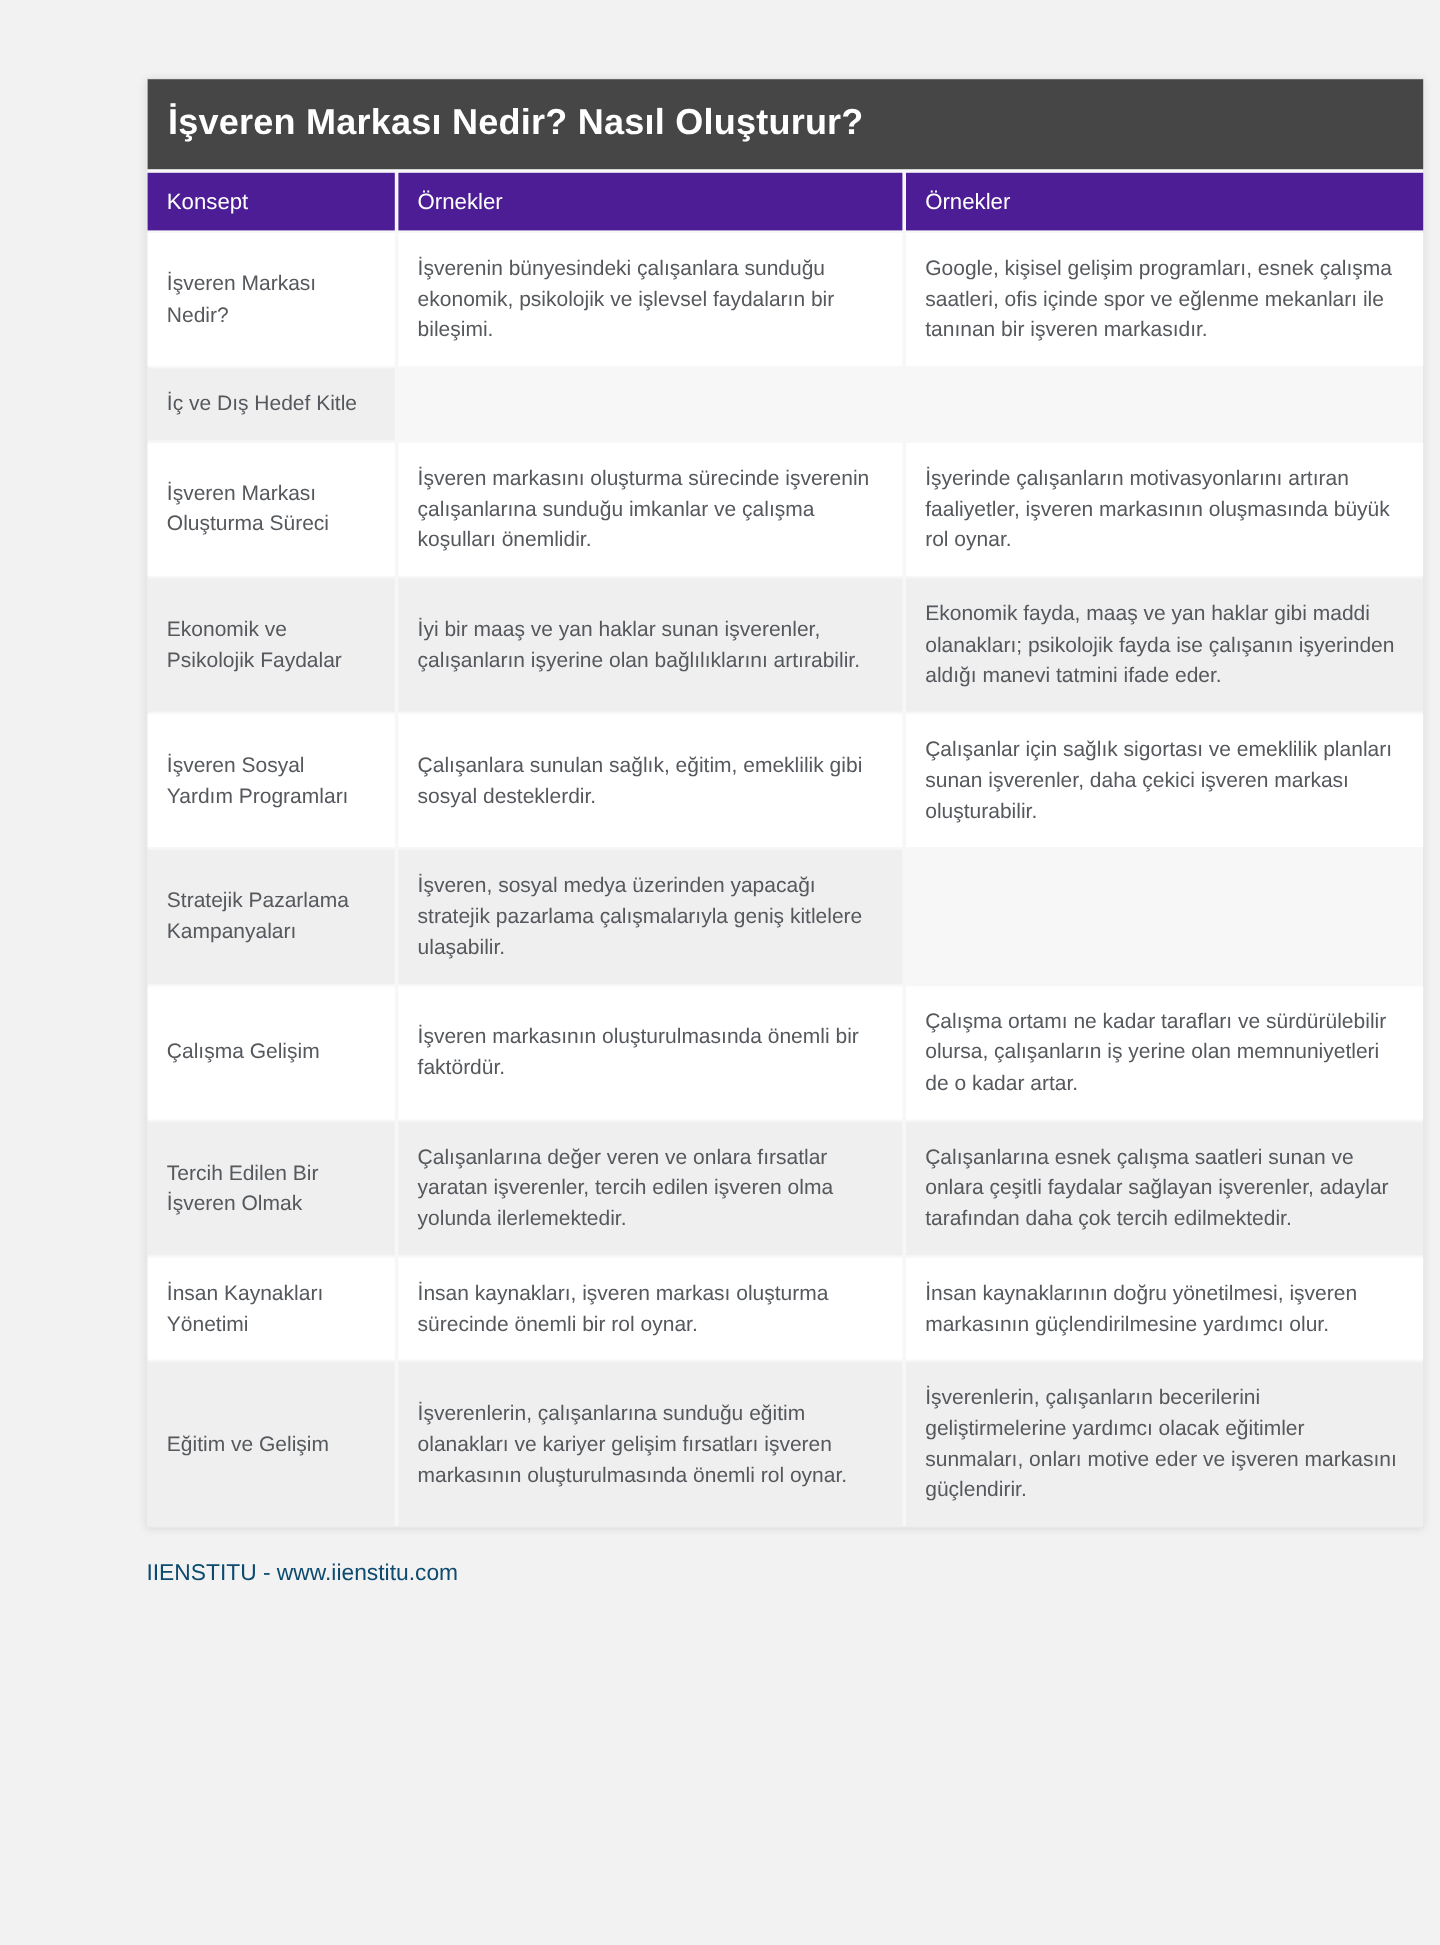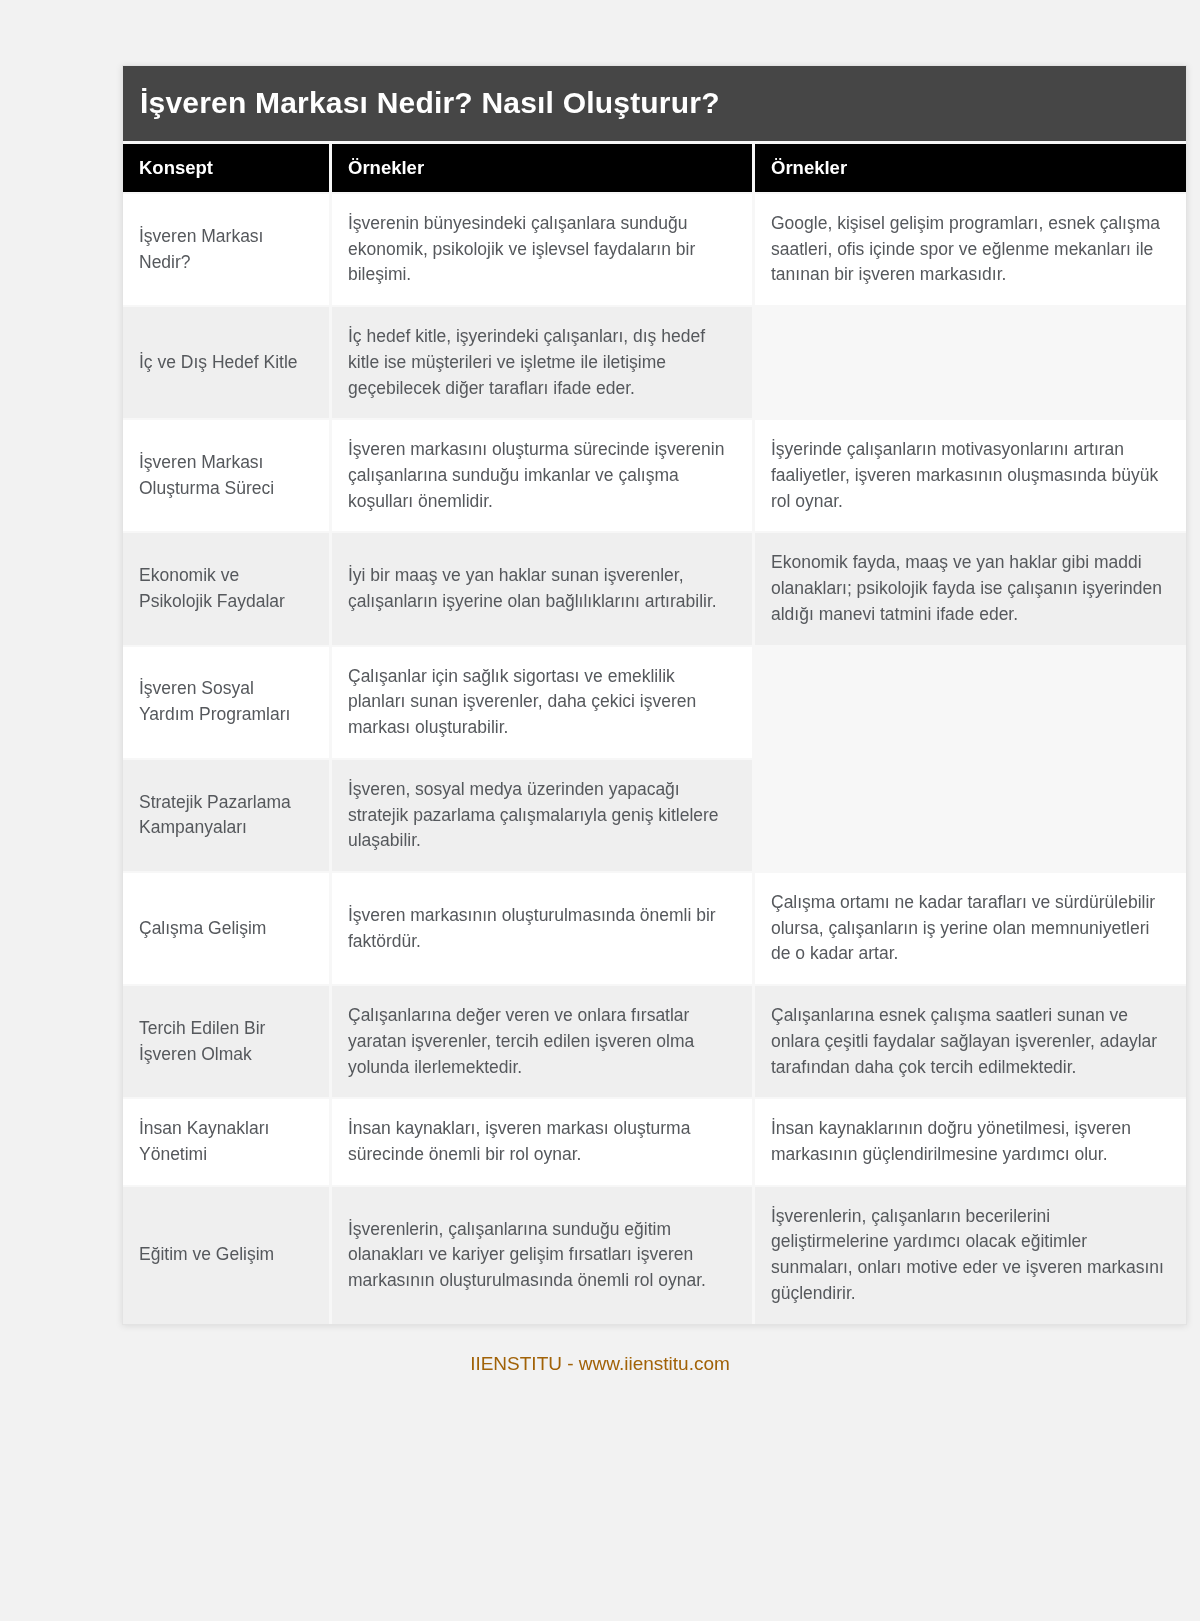--- a/index.html
+++ b/index.html
@@ -29,40 +29,40 @@
     padding: 20px 17px 21px 17px;
     letter-spacing: 0.2px;
   }
   .grid-row {
     display: grid;
     grid-template-columns: 206px 420px 1fr;
     column-gap: 3px;
   }
   .head-row { margin-top: 3px; }
   .head-cell {
-    background: #000000;
+    background: #4c1d95;
     color: #ffffff;
     font-size: 18.5px;
-    font-weight: bold;
+    font-weight: normal;
     padding: 13px 16px;
   }
   .body-row { margin-top: 2px; }
   .body-row .cell {
     background: #ffffff;
     color: #55585c;
     font-size: 17.5px;
     line-height: 1.47;
     padding: 17px 16px;
     display: flex;
     align-items: center;
   }
   .body-row:nth-child(even) .cell { background: #efefef; }
   .footer {
-    text-align: center;
-    color: #a16207;
+    text-align: left;
+    color: #0c4a6e;
     font-size: 19px;
     margin-top: 28px;
   }
 </style>
 </head>
 <body>
 
 <div class="page">
   <div class="card">
 
@@ -75,37 +75,37 @@
     </div>
 
     <div class="grid-row body-row">
       <div class="cell">İşveren Markası Nedir?</div>
       <div class="cell">İşverenin bünyesindeki çalışanlara sunduğu ekonomik, psikolojik ve işlevsel faydaların bir bileşimi.</div>
       <div class="cell">Google, kişisel gelişim programları, esnek çalışma saatleri, ofis içinde spor ve eğlenme mekanları ile tanınan bir işveren markasıdır.</div>
     </div>
 
     <div class="grid-row body-row">
       <div class="cell">İç ve Dış Hedef Kitle</div>
-      <div class="cell">İç hedef kitle, işyerindeki çalışanları, dış hedef kitle ise müşterileri ve işletme ile iletişime geçebilecek diğer tarafları ifade eder.</div>
     </div>
 
     <div class="grid-row body-row">
       <div class="cell">İşveren Markası Oluşturma Süreci</div>
       <div class="cell">İşveren markasını oluşturma sürecinde işverenin çalışanlarına sunduğu imkanlar ve çalışma koşulları önemlidir.</div>
       <div class="cell">İşyerinde çalışanların motivasyonlarını artıran faaliyetler, işveren markasının oluşmasında büyük rol oynar.</div>
     </div>
 
     <div class="grid-row body-row">
       <div class="cell">Ekonomik ve Psikolojik Faydalar</div>
       <div class="cell">İyi bir maaş ve yan haklar sunan işverenler, çalışanların işyerine olan bağlılıklarını artırabilir.</div>
       <div class="cell">Ekonomik fayda, maaş ve yan haklar gibi maddi olanakları; psikolojik fayda ise çalışanın işyerinden aldığı manevi tatmini ifade eder.</div>
     </div>
 
     <div class="grid-row body-row">
       <div class="cell">İşveren Sosyal Yardım Programları</div>
+      <div class="cell">Çalışanlara sunulan sağlık, eğitim, emeklilik gibi sosyal desteklerdir.</div>
       <div class="cell">Çalışanlar için sağlık sigortası ve emeklilik planları sunan işverenler, daha çekici işveren markası oluşturabilir.</div>
     </div>
 
     <div class="grid-row body-row">
       <div class="cell">Stratejik Pazarlama Kampanyaları</div>
       <div class="cell">İşveren, sosyal medya üzerinden yapacağı stratejik pazarlama çalışmalarıyla geniş kitlelere ulaşabilir.</div>
     </div>
 
     <div class="grid-row body-row">
       <div class="cell">Çalışma Gelişim</div>

